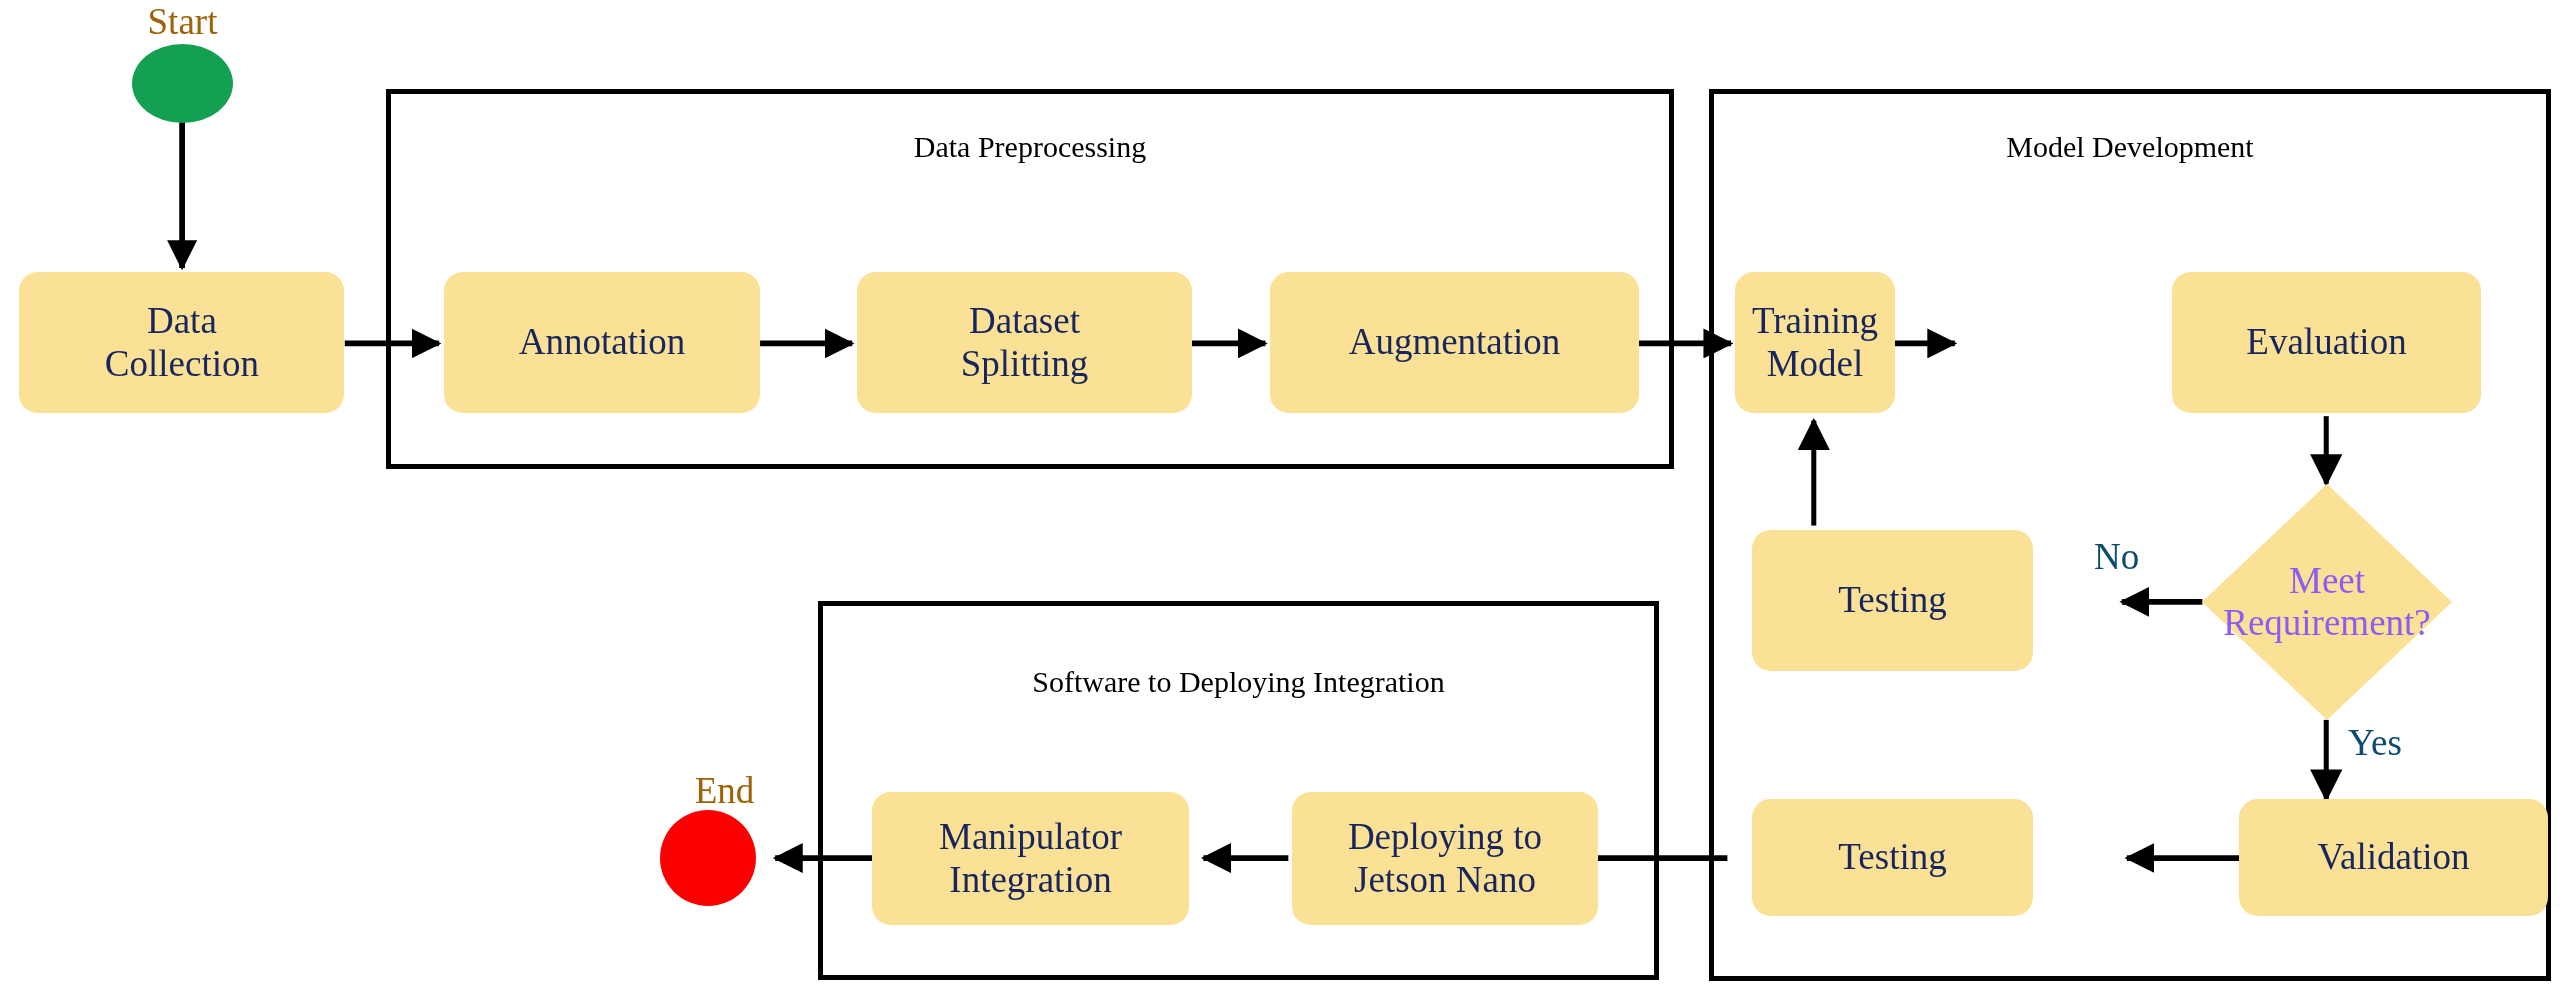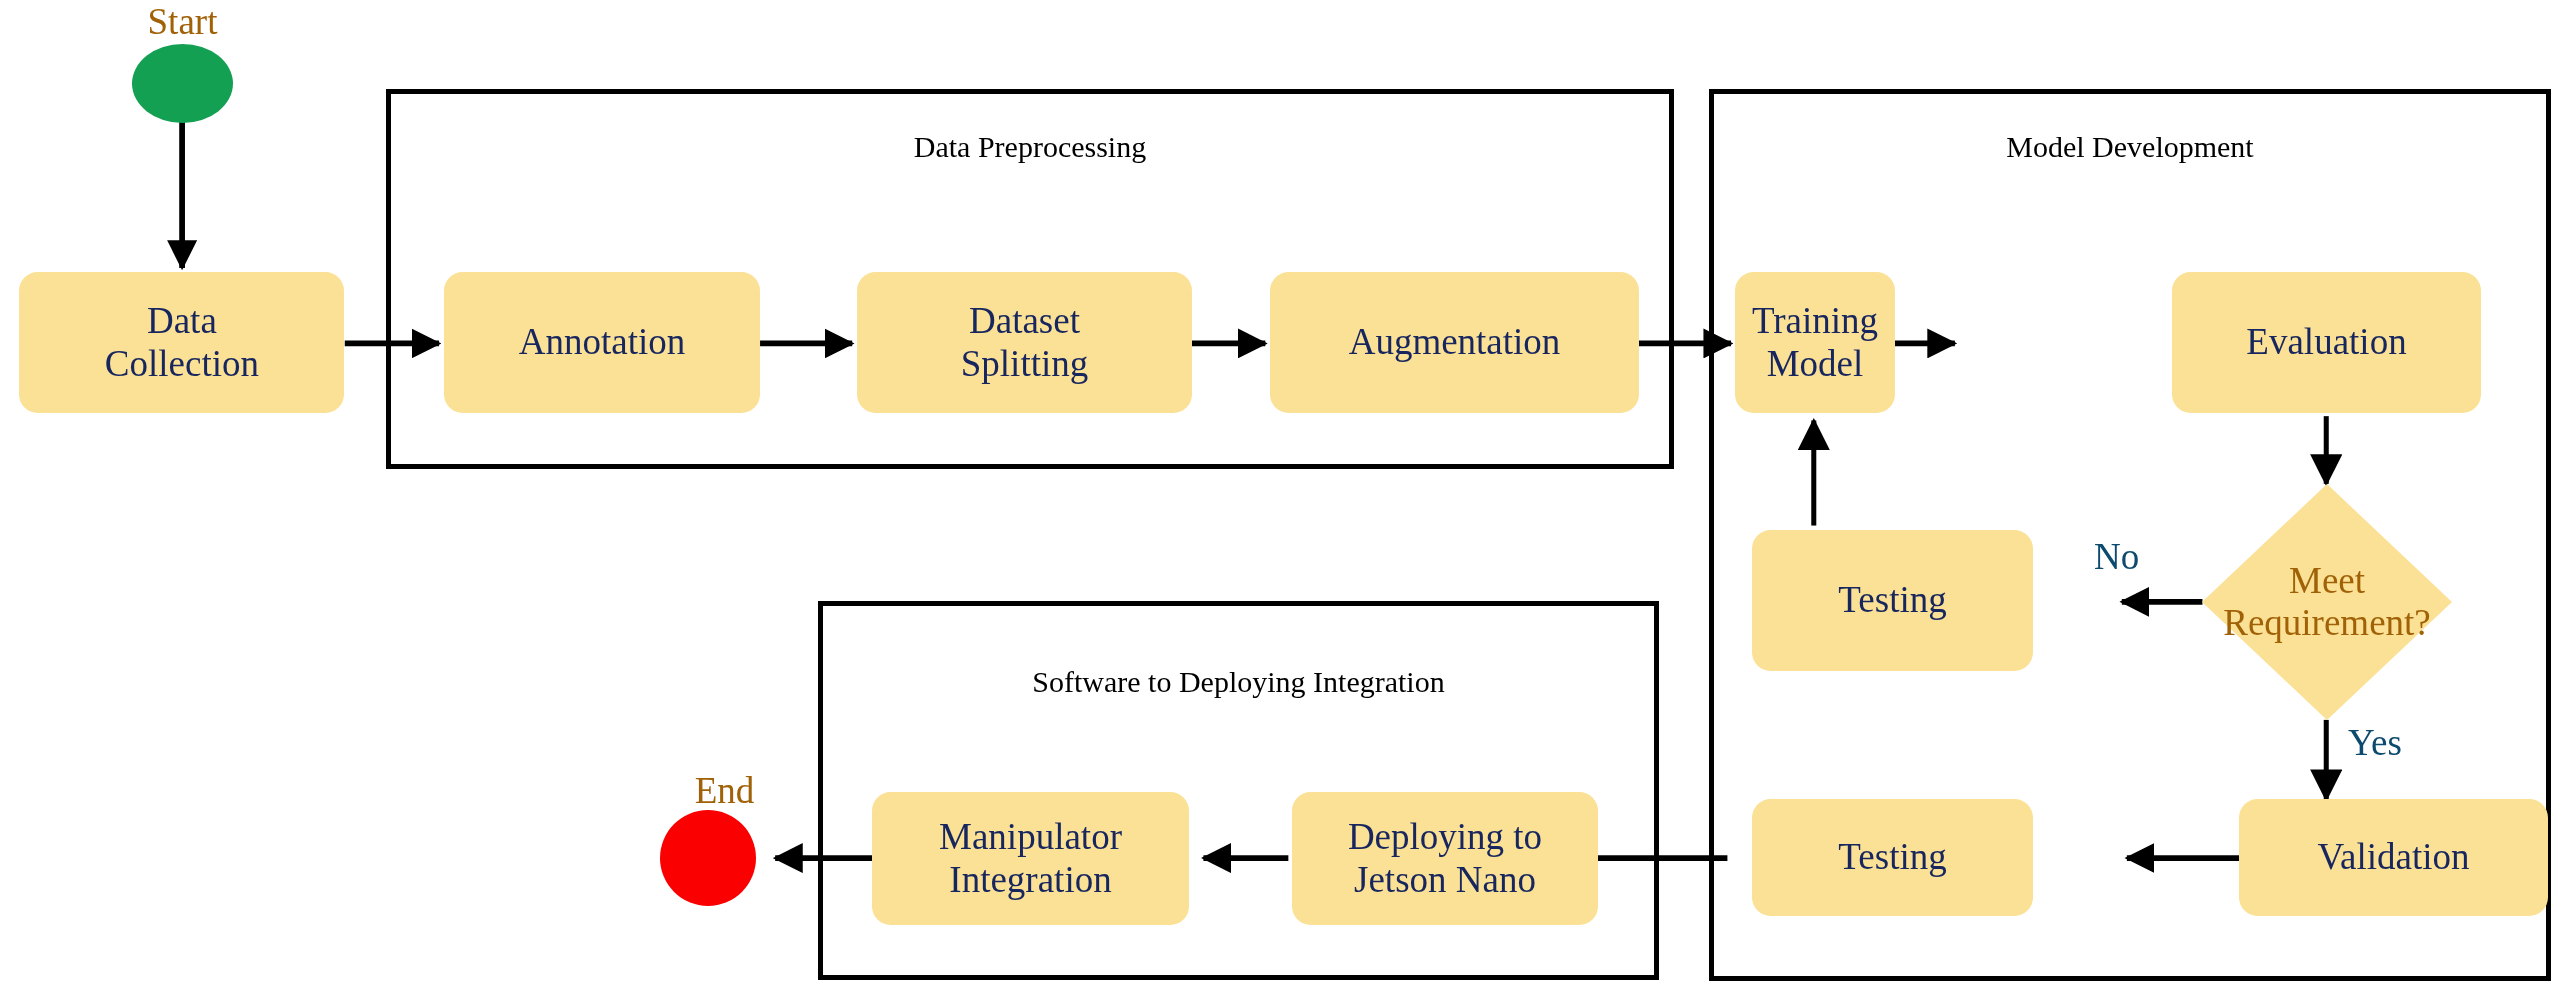--- a/index.html
+++ b/index.html
@@ -67,21 +67,21 @@
     clip-path: polygon(50% 0%, 100% 50%, 50% 100%, 0% 50%);
   }
   .diamond-label {
     position: absolute;
     left: 0; top: 0;
     width: 100%; height: 100%;
     display: flex;
     align-items: center;
     justify-content: center;
     text-align: center;
-    color: #a16207;
+    color: #8b5cf6;
     font-size: 37px;
     line-height: 1.14;
     white-space: pre-line;
     font-family: "Liberation Serif", "DejaVu Serif", serif;
   }
   
   .terminator {
     position: absolute;
     border-radius: 50%;
   }

